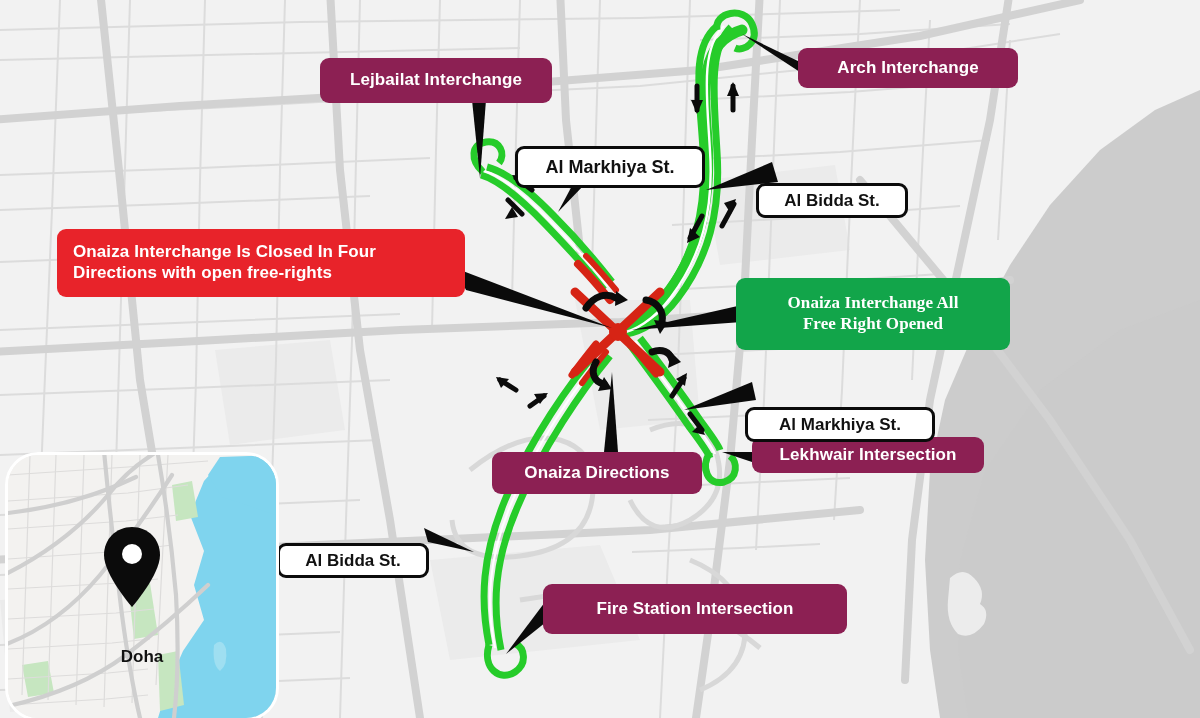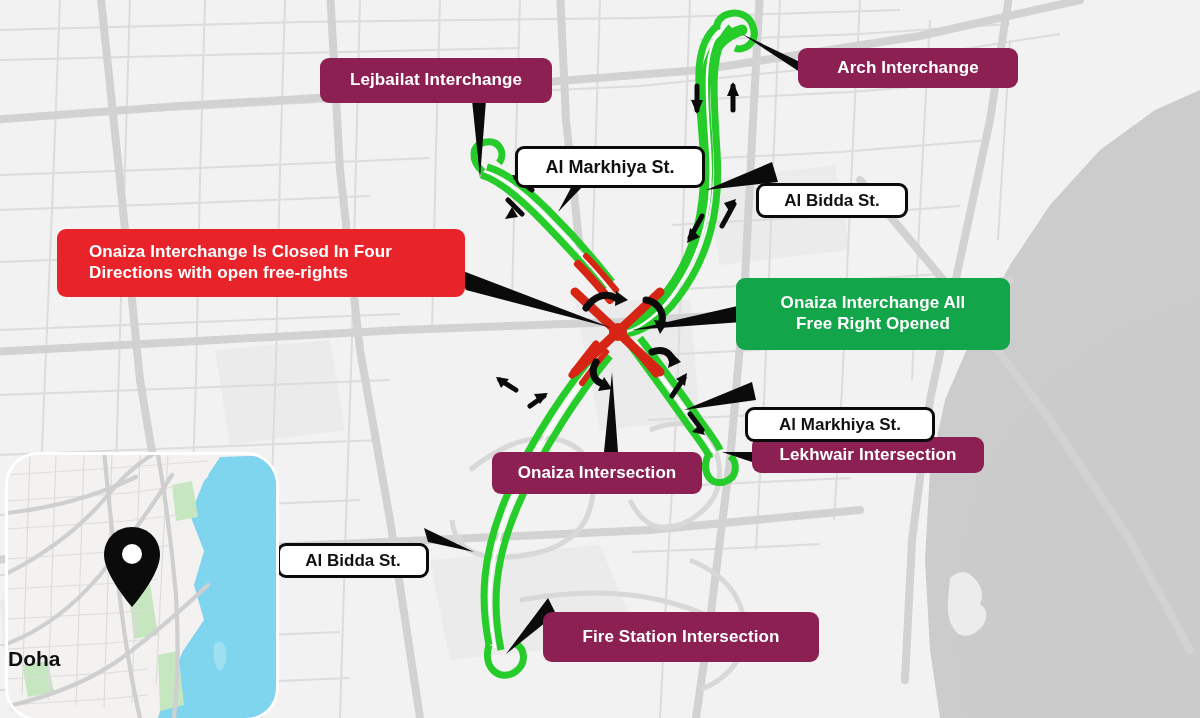--- a/index.html
+++ b/index.html
@@ -45,22 +45,22 @@
 
   
   #inset{
     position:absolute;left:8px;top:455px;width:268px;height:263px;
     border-radius:30px;overflow:hidden;
     background:#f4f3f1;
     box-shadow:0 0 0 3px #ffffff;
     z-index:60;
   }
   #inset .doha{
-    position:absolute;left:0;right:0;top:192px;
-    font-weight:bold;font-size:21px;color:#111;
+    position:absolute;left:0;right:0;top:192px;text-align:center;
+    font-weight:bold;font-size:17px;color:#111;
   }
 </style>
 </head>
 <body>
 
 <div id="map-root">
 
   <svg class="layer" viewBox="0 0 1200 718" preserveAspectRatio="none">
     <defs>
       <clipPath id="clipAll">
@@ -278,39 +278,39 @@
   </svg>
 
   <div class="badge purple" style="left:320px;top:58px;width:232px;height:45px;font-size:17px;">
     <span>Lejbailat Interchange</span>
   </div>
 
   <div class="badge purple" style="left:798px;top:48px;width:220px;height:40px;font-size:17px;">
     <span>Arch Interchange</span>
   </div>
 
-  <div class="badge red" style="left:57px;top:229px;width:408px;height:68px;font-size:17px;padding:0 32px;">
+  <div class="badge red" style="left:57px;top:229px;width:408px;height:68px;font-size:17px;padding:0 16px;">
     <span>Onaiza Interchange Is Closed In Four
 Directions with open free-rights</span>
   </div>
 
-  <div class="badge green" style="left:736px;top:278px;width:274px;height:72px;font-size:17px;padding:12px 12px;">
+  <div class="badge green" style="left:736px;top:278px;width:274px;height:72px;font-size:17px;padding:12px 12px;font-family:Liberation Serif, serif;">
     <span>Onaiza Interchange All
 Free Right Opened</span>
   </div>
 
   <div class="badge purple" style="left:492px;top:452px;width:210px;height:42px;font-size:17px;">
-    <span>Onaiza Intersection</span>
+    <span>Onaiza Directions</span>
   </div>
 
   <div class="badge purple" style="left:752px;top:437px;width:232px;height:36px;font-size:17px;">
     <span>Lekhwair Intersection</span>
   </div>
 
-  <div class="badge purple" style="left:543px;top:584px;width:276px;height:50px;font-size:17px;margin-top:28px;">
+  <div class="badge purple" style="left:543px;top:584px;width:304px;height:50px;font-size:17px;">
     <span>Fire Station Intersection</span>
   </div>
 
   <div class="street" style="left:515px;top:114px;width:190px;height:42px;font-size:18px;">
     <span>Al Markhiya St.</span>
   </div>
 
   <div class="street" style="left:756px;top:151px;width:152px;height:35px;font-size:17px;">
     <span>Al Bidda St.</span>
   </div>

